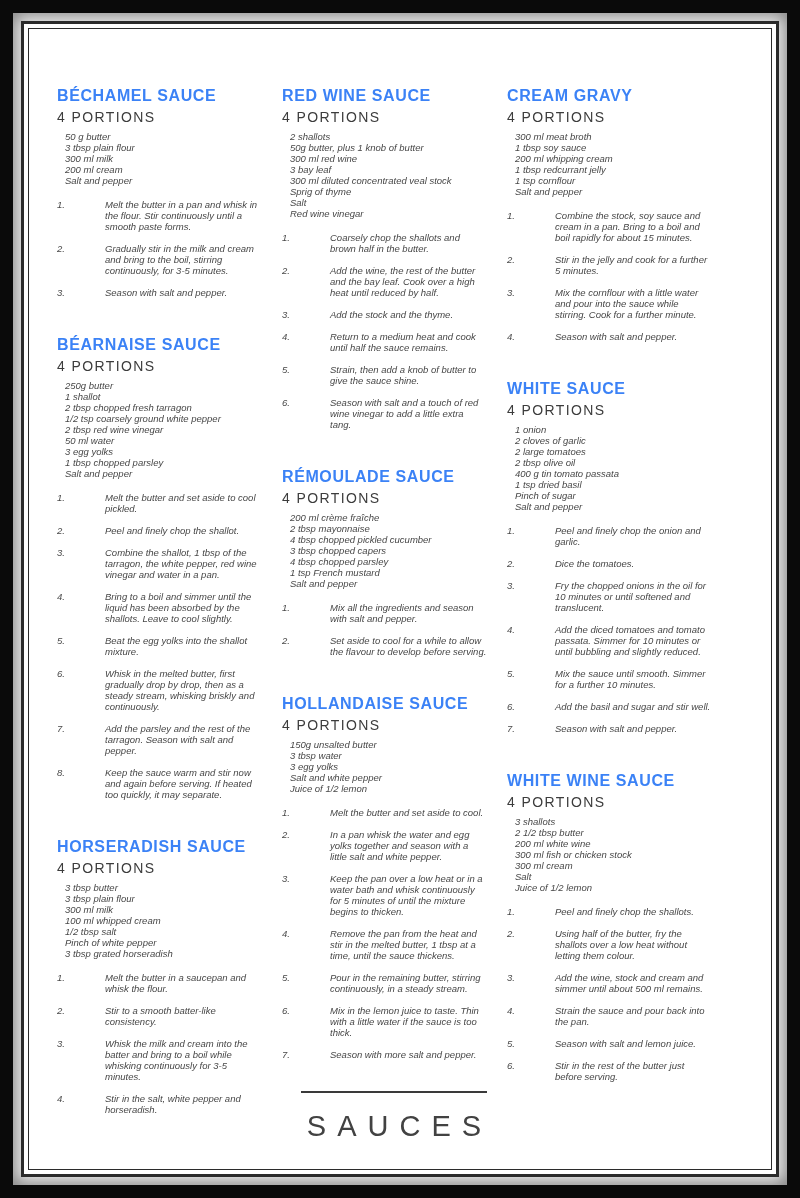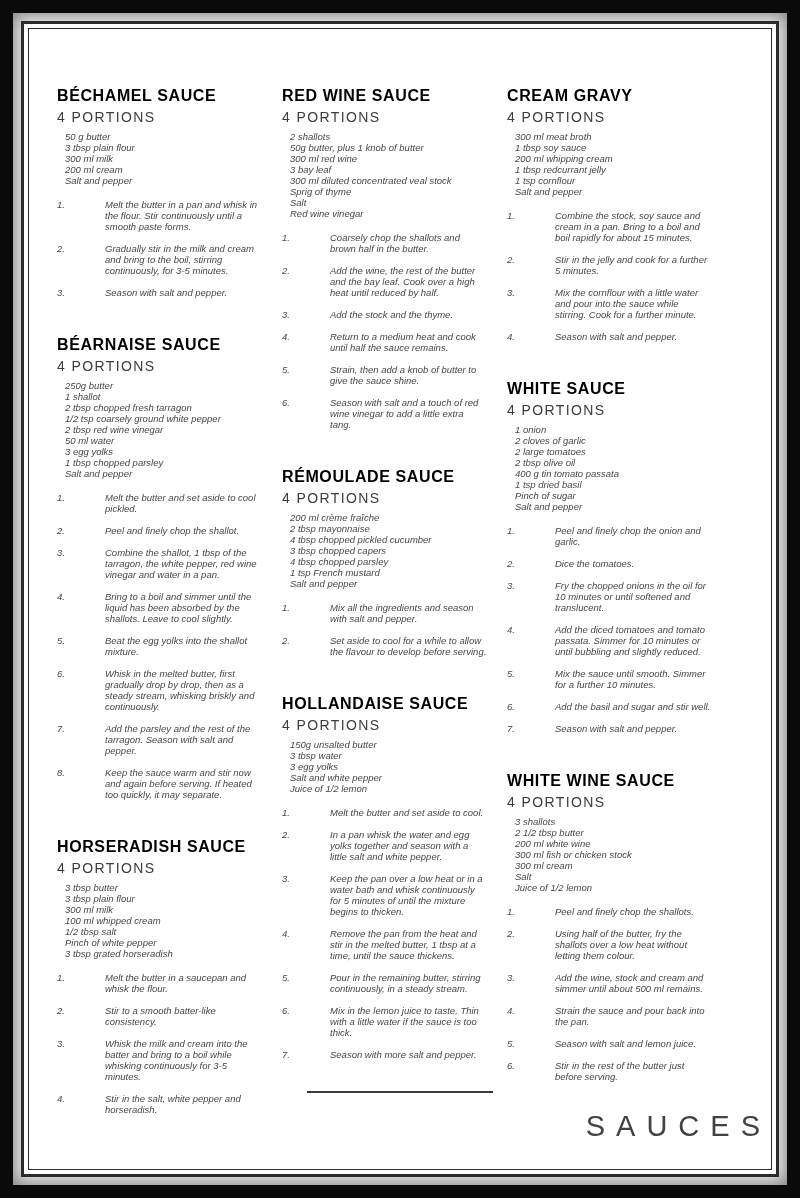--- a/index.html
+++ b/index.html
@@ -45,21 +45,21 @@
   }
   .column{
     width:205px;
     flex:0 0 205px;
   }
   .recipe{margin:0 0 38px 0;}
   .recipe-title{
     font-size:16px;
     font-weight:700;
     letter-spacing:0.6px;
-    color:#000000;
+    color:#3b82f6;
     margin:0 0 4px 0;
   }
   .recipe-portions{
     font-size:14px;
     font-weight:400;
     letter-spacing:1.4px;
     color:#3c3c3c;
     margin:0 0 6px 0;
   }
   .ingredients{
@@ -79,22 +79,22 @@
     line-height:11px;
     color:#474747;
     margin:0 0 11px 0;
   }
   .step-num{
     flex:0 0 12px;
   }
   .step-text{flex:1;margin-left:36px;}
   .footer{
     position:absolute;
-    left:0;right:0;bottom:26px;
-    text-align:right;
+    left:0;right:12px;bottom:26px;
+    text-align:center;
   }
   .footer-rule{
     width:186px;height:2px;
     background:#3a3a3a;
     margin:0 auto 17px auto;
   }
   .footer-title{
     font-size:29px;
     font-weight:400;
     letter-spacing:11px;

